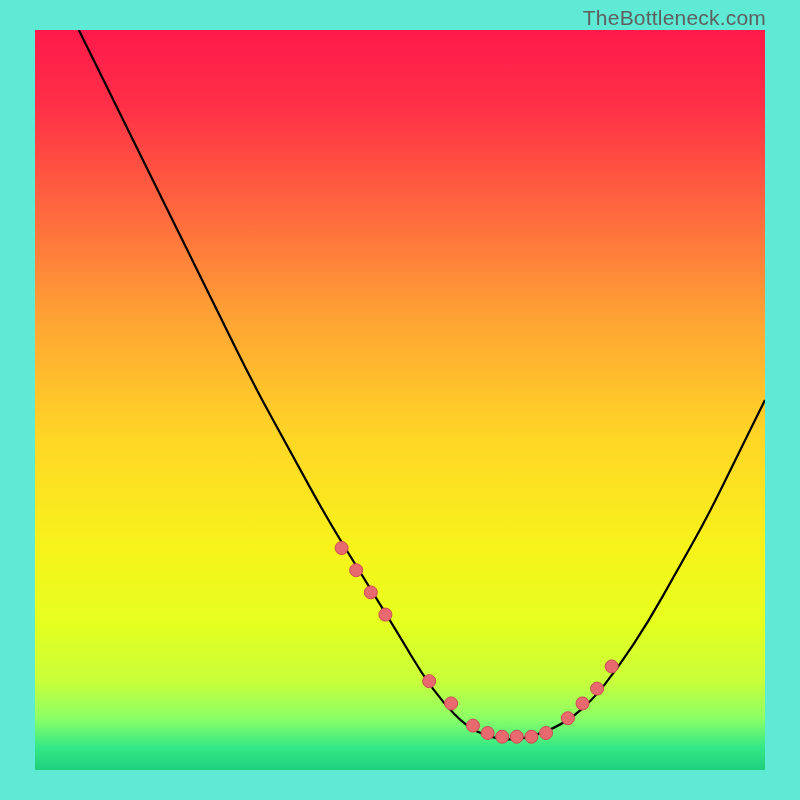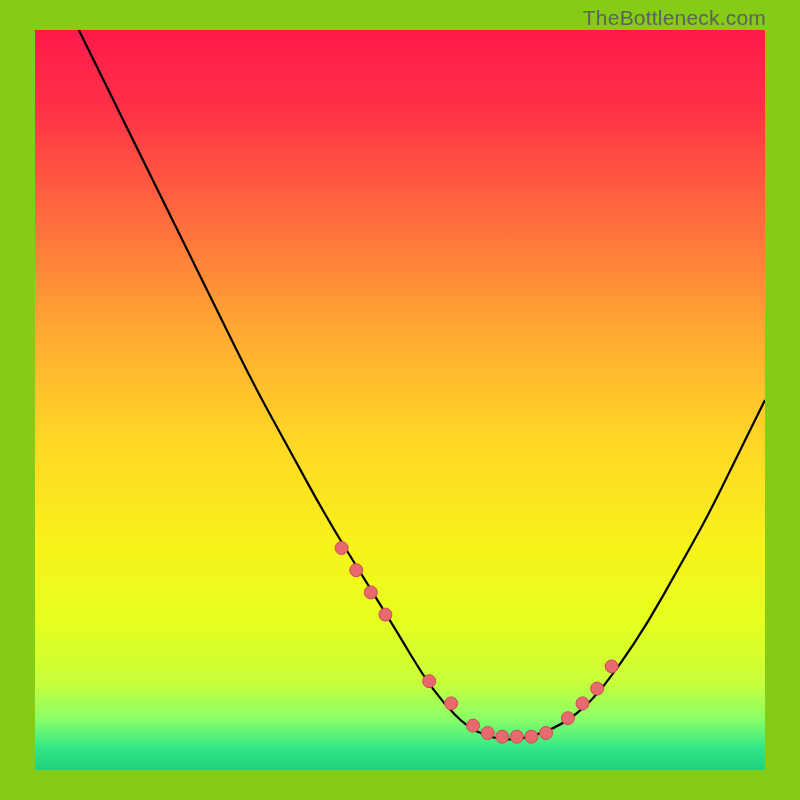--- a/index.html
+++ b/index.html
@@ -10,21 +10,21 @@
     overflow: hidden;
     background: #000;
     font-family: Arial, Helvetica, sans-serif;
   }
   .frame {
     position: absolute;
     left: 0;
     top: 0;
     width: 800px;
     height: 800px;
-    background: #84cc16;
+    background: #5eead4;
   }
   .plot-area {
     position: absolute;
     left: 35px;
     top: 30px;
     width: 730px;
     height: 740px;
     overflow: hidden;
   }
   .gradient-bg {

